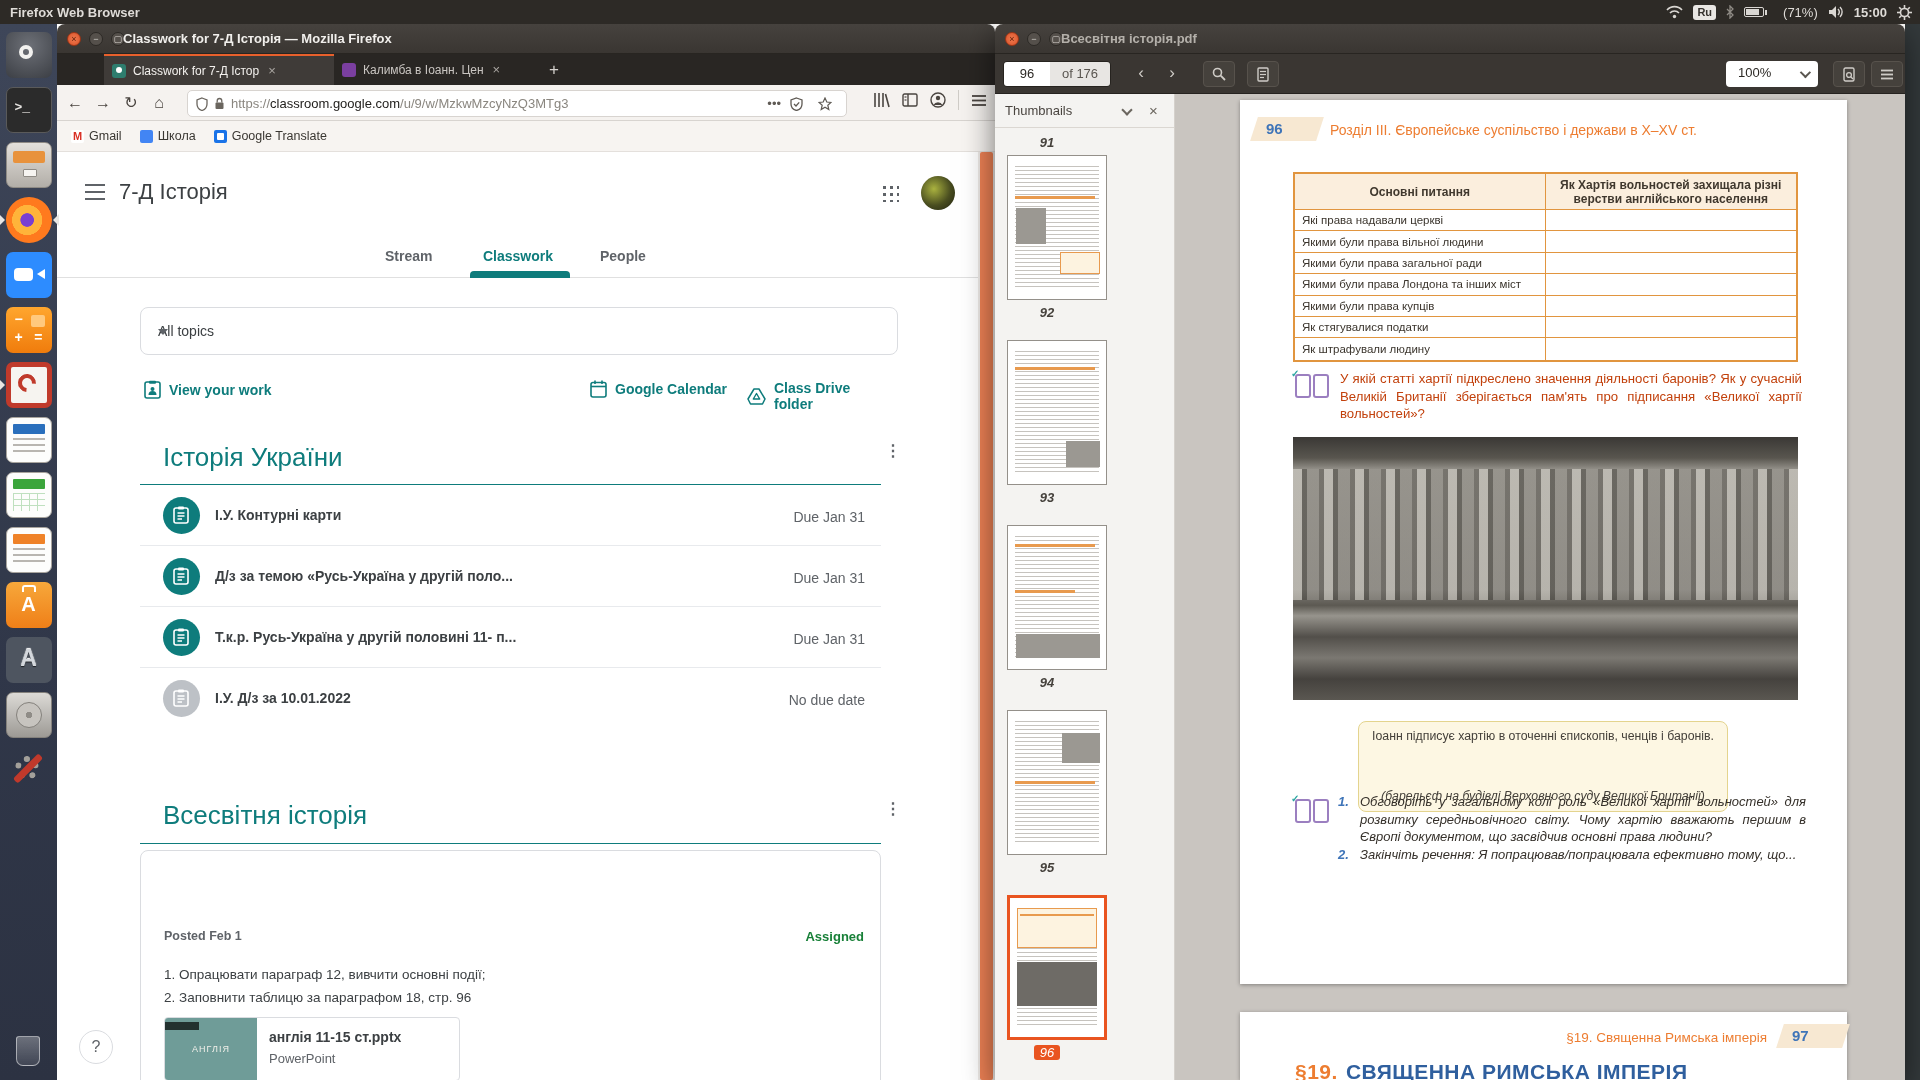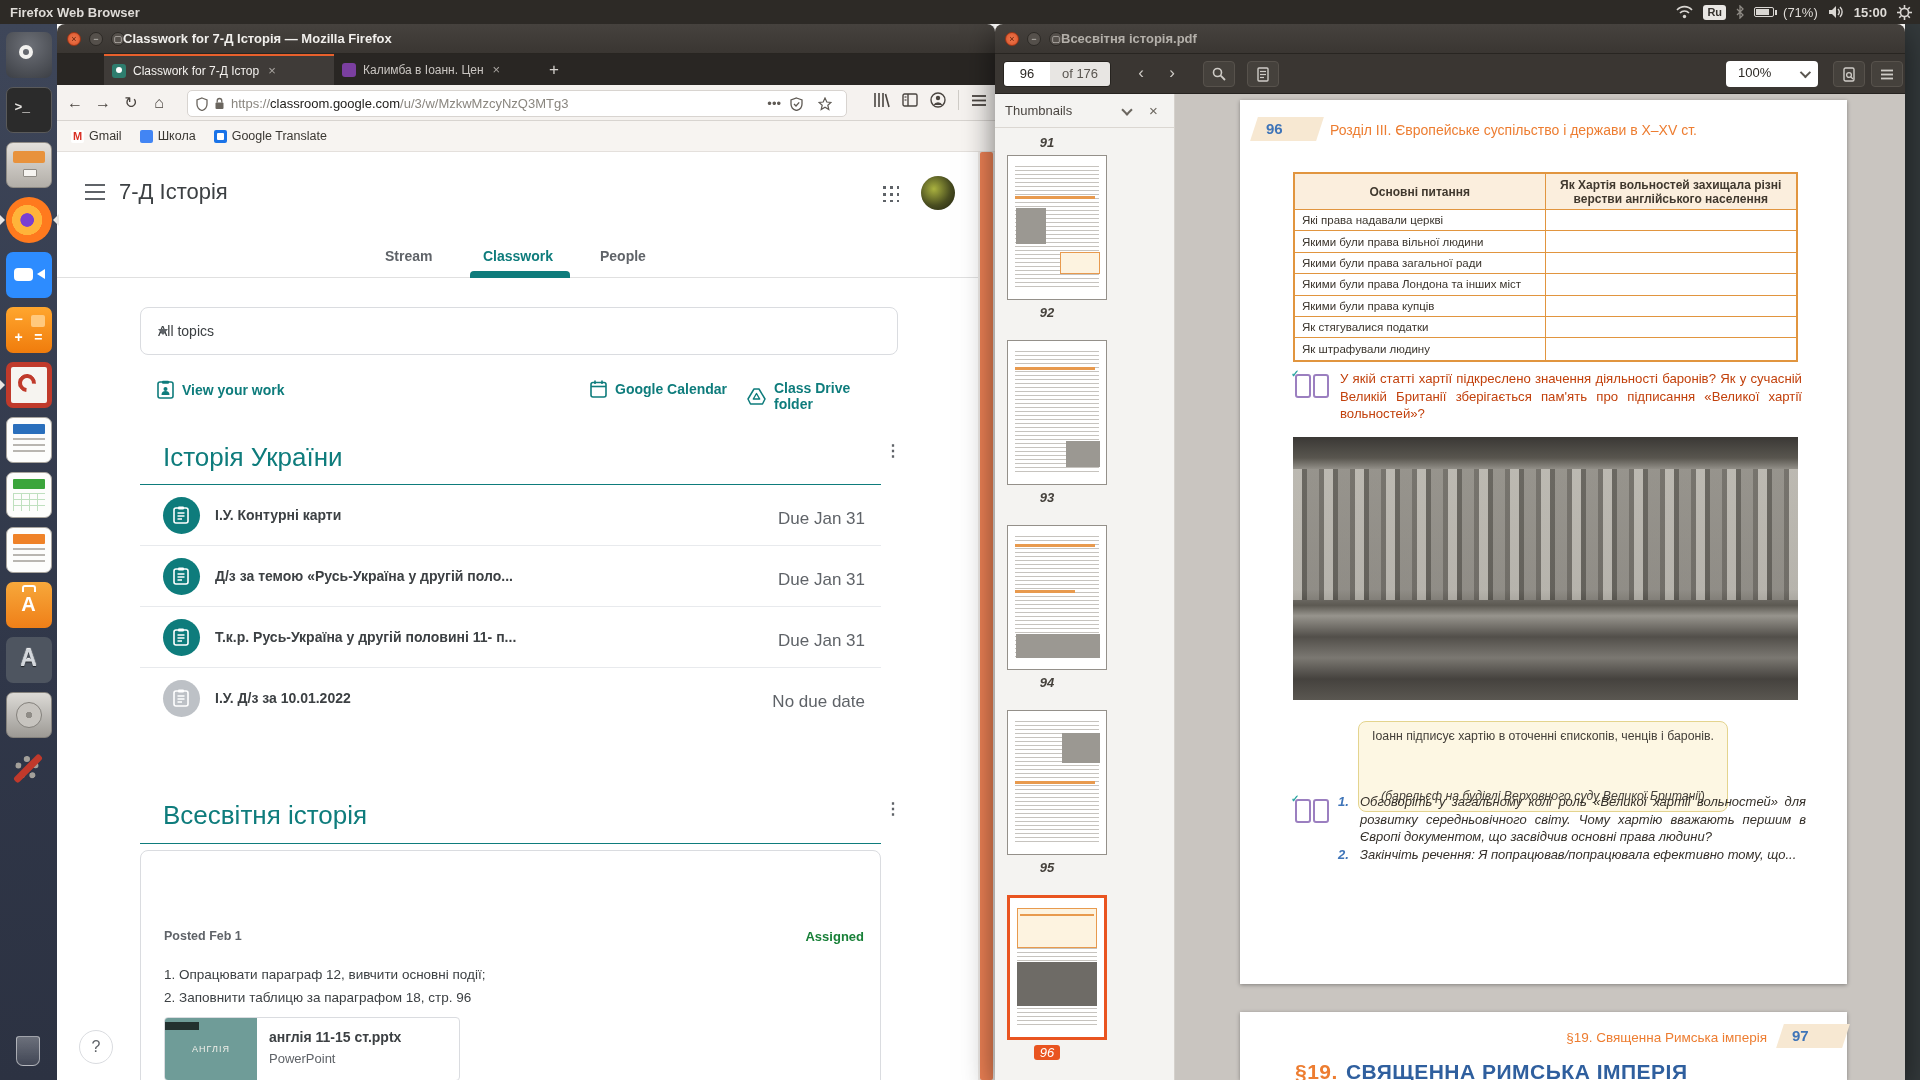--- a/index.html
+++ b/index.html
@@ -181,21 +181,21 @@
              font-weight:bold; line-height:6px; }
   .gc-divider { position:absolute; left:83px; right:97px; height:1px; background:#0e7c7c; }
   .gc-items { position:absolute; left:83px; right:97px; }
   .gc-item { position:relative; height:61px; border-bottom:1px solid #e8eaed; }
   .gc-item:last-child { border-bottom:none; }
   .gc-icon { position:absolute; left:23px; top:12px; width:37px; height:37px; border-radius:50%;
              background:#0e7c7c; }
   .gc-icon.muted { background:#bdc1c6; }
   .gc-icon svg { position:absolute; left:9px; top:8px; }
   .gc-item-title { position:absolute; left:75px; top:22px; font-size:14px; font-weight:bold; color:#3c4043; }
-  .gc-item-due { position:absolute; right:16px; top:24px; font-size:17px; color:#5f6368;text-align:center; }
+  .gc-item-due { position:absolute; right:16px; top:24px; font-size:14px; color:#5f6368;text-align:center; }
   .gc-card { position:absolute; left:83px; right:97px; top:698px; height:330px;
              border:1px solid #dadce0; border-radius:8px; background:#fff; }
   .gc-card-head { position:relative; height:64px; border-bottom:1px solid #e8eaed; }
   .gc-card-head .gc-icon { top:13px; }
   .gc-card-head .gc-item-title { top:24px; }
   .gc-card-head .gc-item-due { top:26px; }
   .gc-posted { position:absolute; left:23px; top:78px; font-size:12.5px; color:#5f6368;font-weight:bold; }
   .gc-assigned { position:absolute; right:16px; top:78px; font-size:13px; font-weight:bold; color:#188038; }
   .gc-desc1 { position:absolute; left:23px; top:116px; font-size:13.5px; color:#3c4043; }
   .gc-desc2 { position:absolute; left:23px; top:139px; font-size:13.5px; color:#3c4043; }
@@ -312,21 +312,21 @@
         </svg>
       <span class="kbd-badge">Ru</span>
       <svg width="8" height="14" viewBox="0 0 8 14">
           <path d="M1 4 L7 10 L4 13 L4 1 L7 4 L1 10" fill="none" stroke="#8f8b85" stroke-width="1.3"></path>
         </svg>
       <span style="display:flex;align-items:center;">
         <span class="battery-body">
             <i></i>
           </span>
           <span class="battery-nub"></span>
-        <span style="margin-left:6px;">(71%)</span>
+        <span style="margin-left:16px;">(71%)</span>
       </span>
       <svg width="16" height="14" viewBox="0 0 16 14">
           <polygon points="1,5 4,5 8,1 8,13 4,9 1,9" fill="#d9d6d2"></polygon>
           <path d="M10 4 a4.5 4.5 0 0 1 0 6 M12 2 a7 7 0 0 1 0 10" fill="none" stroke="#d9d6d2" stroke-width="1.4"></path>
         </svg>
       <span class="time">15:00</span>
       <svg width="15" height="15" viewBox="0 0 15 15">
           <circle cx="7.5" cy="7.5" r="4" fill="none" stroke="#d9d6d2" stroke-width="1.6"></circle>
           <g stroke="#d9d6d2" stroke-width="1.6">
             <line x1="7.5" y1="0" x2="7.5" y2="3"></line>
@@ -433,21 +433,21 @@
       <span class="nav-ic">↻</span>
       <span class="nav-ic">⌂</span>
       <div class="urlbar">
         <svg width="12" height="14" viewBox="0 0 12 14">
             <path d="M6 1 L11 3 V7 C11 10.5 8.8 12.6 6 13.5 C3.2 12.6 1 10.5 1 7 V3 Z" fill="none" stroke="#6b665f" stroke-width="1.3"></path>
           </svg>
         <svg width="11" height="13" viewBox="0 0 11 13">
             <rect x="1.5" y="5.5" width="8" height="6.5" rx="1" fill="#6b665f"></rect>
             <path d="M3.2 5.5 V3.8 a2.3 2.3 0 0 1 4.6 0 V5.5" fill="none" stroke="#6b665f" stroke-width="1.3"></path>
           </svg>
-        <span class="url-text"><span>https://</span><span class="host">classroom.google.com</span><span>/u/3/w/MzkwMzcyNzQ3MTg3</span></span>
+        <span class="url-text"><span>https://</span><span class="host">classroom.google.com</span><span>/u/9/w/MzkwMzcyNzQ3MTg3</span></span>
         <span class="url-right">
           <span>•••</span>
           <svg width="13" height="14" viewBox="0 0 13 14">
               <path d="M6.5 1 L12 3 V7 C12 10.5 9.5 12.7 6.5 13.5 C3.5 12.7 1 10.5 1 7 V3 Z" fill="none" stroke="#5f5a54" stroke-width="1.3"></path>
               <path d="M4 7 l2 2 l3.2 -3.6" fill="none" stroke="#5f5a54" stroke-width="1.3"></path>
             </svg>
           <svg width="14" height="14" viewBox="0 0 14 14">
               <path d="M7 1 L8.8 5 L13 5.4 L9.8 8.2 L10.8 12.6 L7 10.3 L3.2 12.6 L4.2 8.2 L1 5.4 L5.2 5 Z" fill="none" stroke="#5f5a54" stroke-width="1.2"></path>
             </svg>
         </span>
@@ -515,21 +515,21 @@
           <span class="gc-tab" style="left:543px;">People</span>
           <div class="gc-underline"></div>
         </div>
 
         <div class="gc-filter">
           <span>All topics</span>
           <span class="caret"></span>
         </div>
 
         <div class="gc-links">
-          <span class="gc-link" style="left:17px;">
+          <span class="gc-link" style="left:4px;">
             <svg width="17" height="19" viewBox="0 0 17 19">
                 <rect x="1" y="2" width="15" height="16" rx="2" fill="none" stroke="#0e7c7c" stroke-width="1.6"></rect>
                 <rect x="5" y="0.8" width="7" height="3" rx="1" fill="#0e7c7c"></rect>
                 <circle cx="8.5" cy="9" r="2" fill="#0e7c7c"></circle>
                 <path d="M4.5 15 a4 4 0 0 1 8 0" fill="#0e7c7c"></path>
               </svg>
             <span>View your work</span>
           </span>
           <span class="gc-link" style="left:450px;">
             <svg width="17" height="18" viewBox="0 0 17 18">

